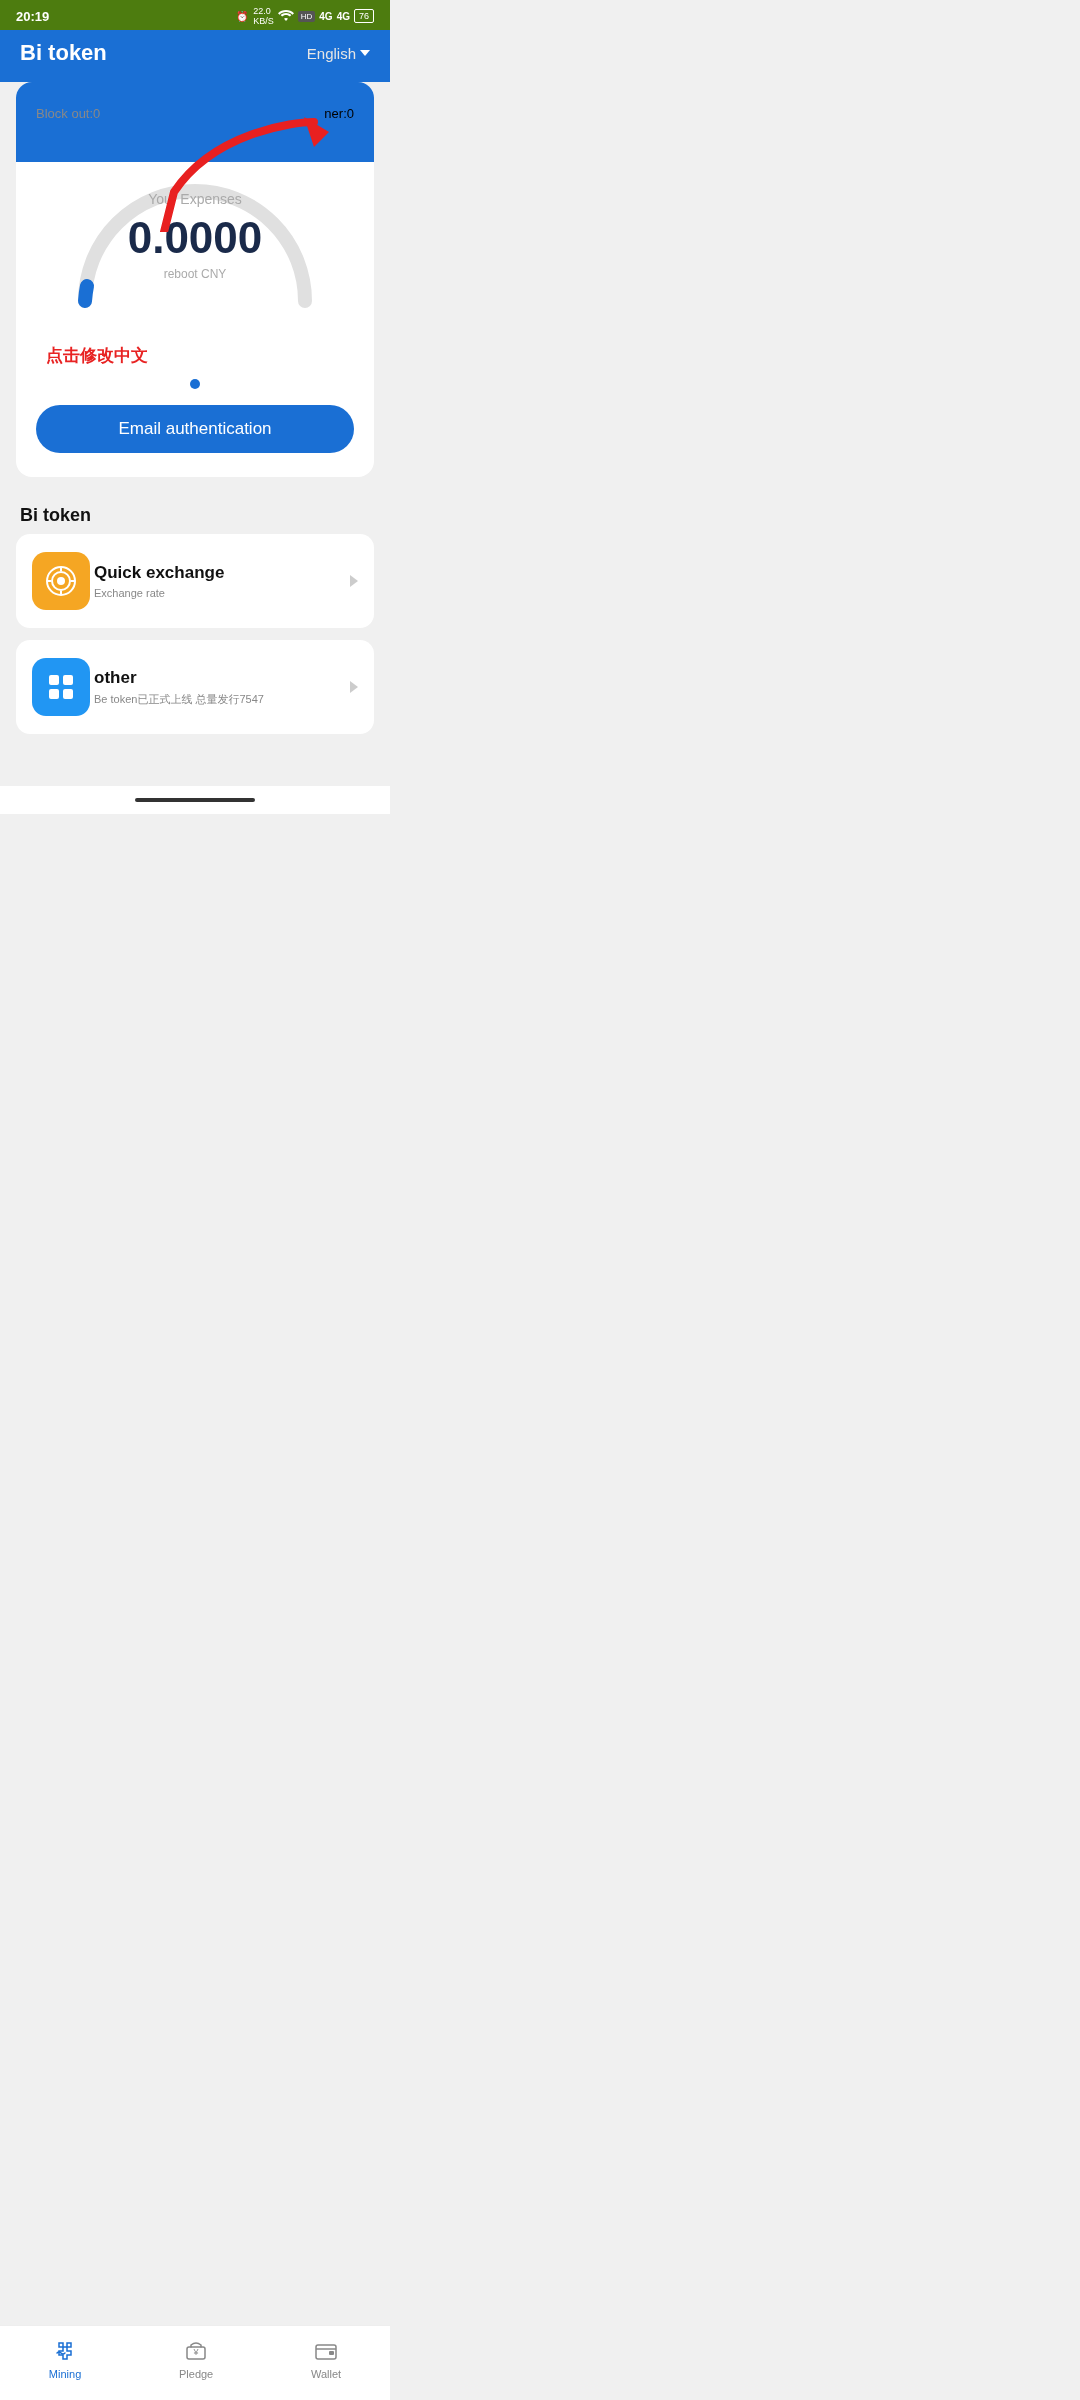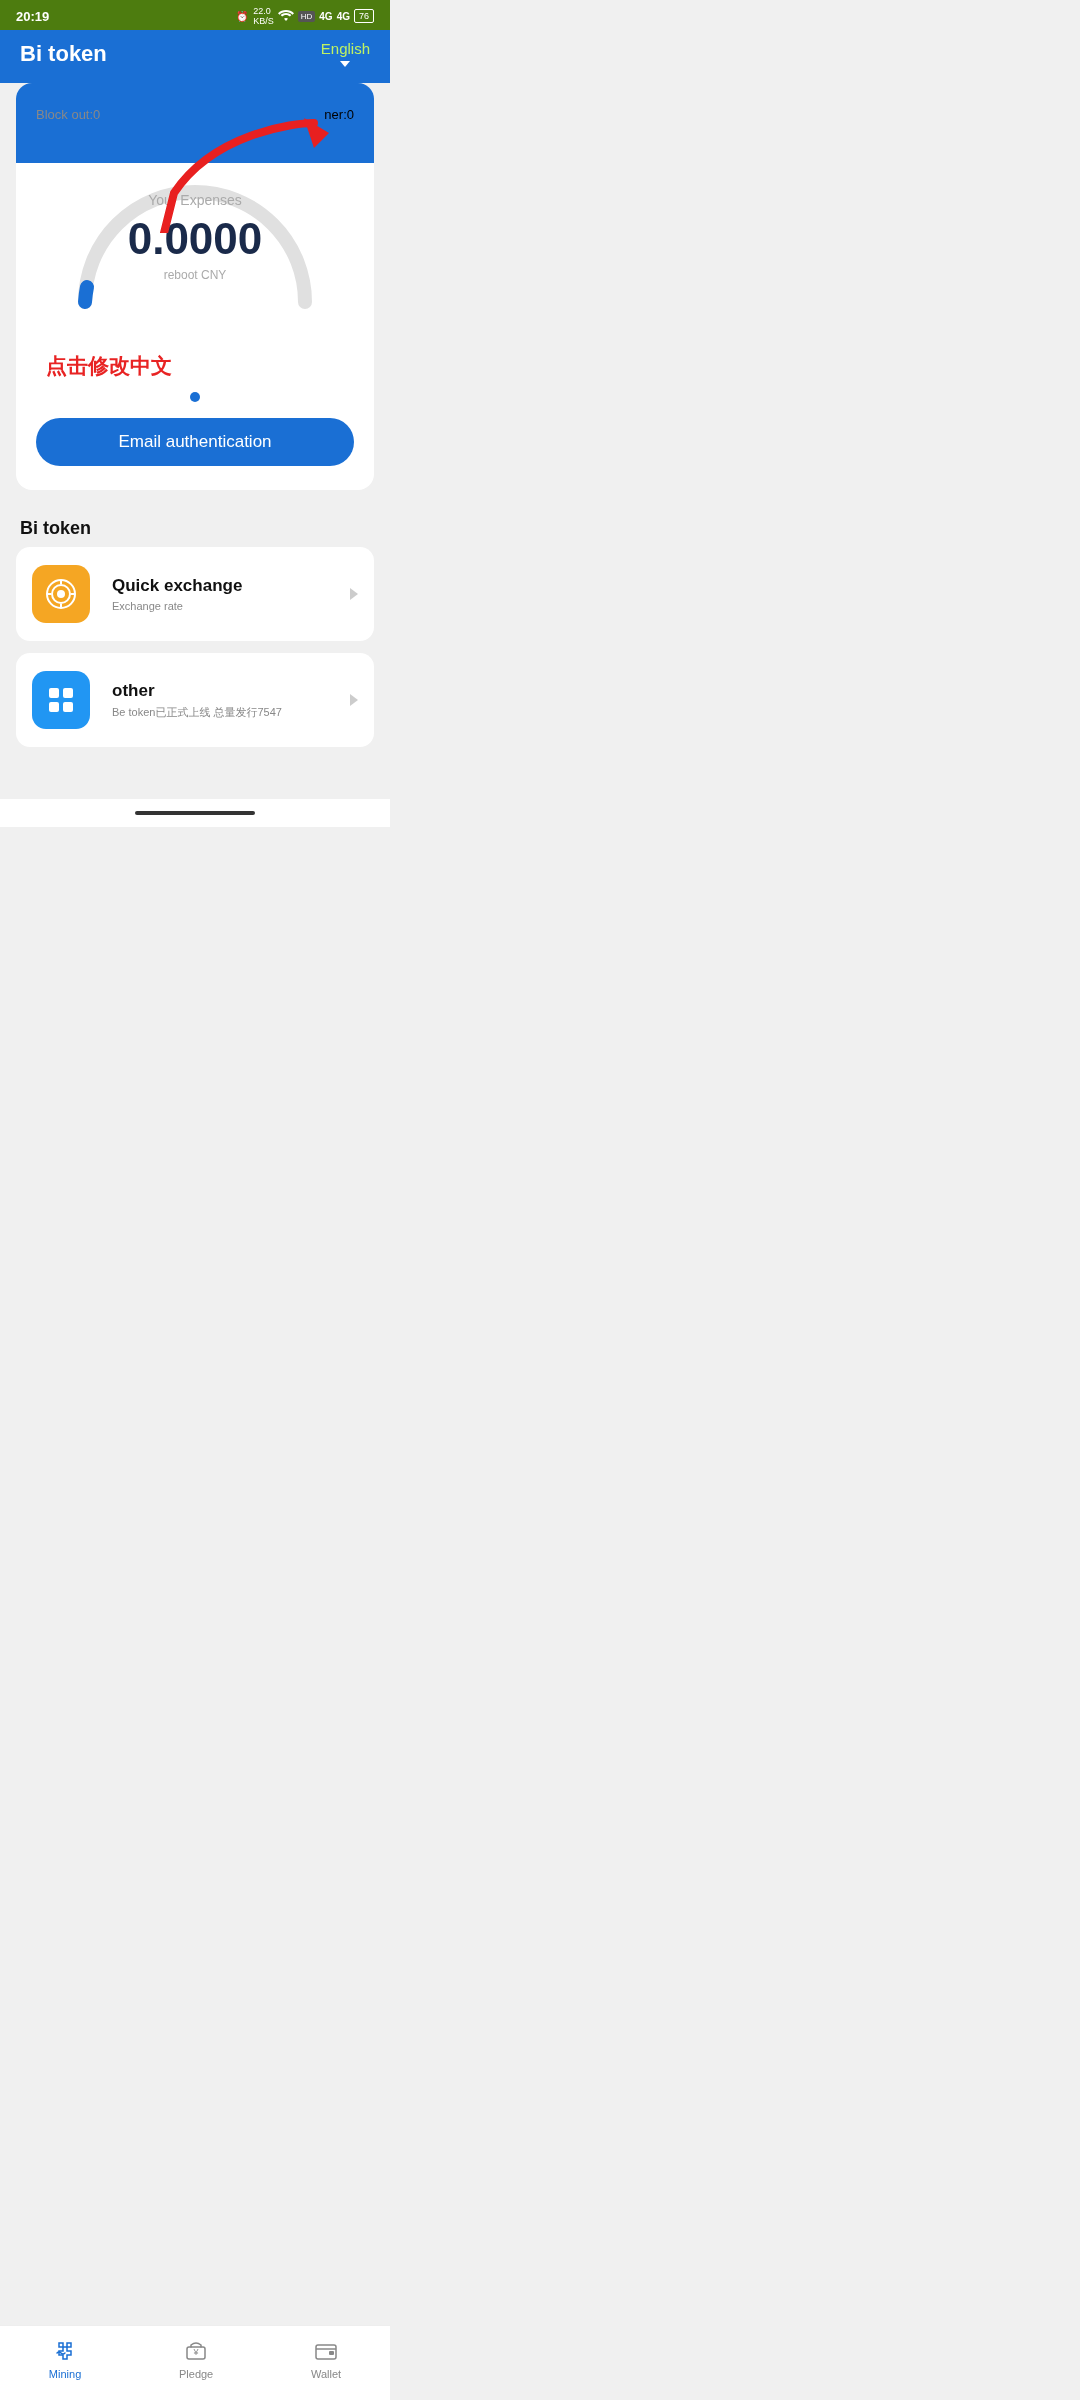--- a/index.html
+++ b/index.html
@@ -32,27 +32,26 @@
       justify-content: space-between;
       align-items: center;
       padding: 10px 20px 16px;
     }
     .header-title {
       color: white;
       font-size: 22px;
       font-weight: 700;
     }
     .language-selector {
-      color: #bef264;
+      color: #e5e5e5;
       font-size: 15px;
       display: flex;
       align-items: center;
       gap: 4px;
       cursor: pointer;
-      flex-direction: column;
     }
     .chevron-down {
       width: 0; height: 0;
       border-left: 5px solid transparent;
       border-right: 5px solid transparent;
       border-top: 6px solid white;
       display: inline-block;
     }
 
     
@@ -123,23 +122,23 @@
       margin-bottom: 4px;
     }
     .expenses-sub {
       color: #aaa;
       font-size: 12px;
     }
 
     
     .chinese-annotation {
       color: #e82323;
-      font-size: 21px;
+      font-size: 17px;
       font-weight: 700;
-      margin-top: 20px;
+      margin-top: 13px;
       padding-left: 10px;
     }
 
     
     .dot-indicator {
       display: flex;
       justify-content: center;
       margin: 12px 0;
     }
     .dot {
@@ -172,21 +171,21 @@
     }
 
     
     .list-card {
       background: white;
       margin: 0 16px 12px;
       border-radius: 14px;
       padding: 18px 16px;
       display: flex;
       align-items: center;
-      gap: 22px;
+      gap: 4px;
       cursor: pointer;
     }
     .list-icon {
       width: 58px;
       height: 58px;
       border-radius: 14px;
       display: flex;
       align-items: center;
       justify-content: center;
       flex-shrink: 0;

